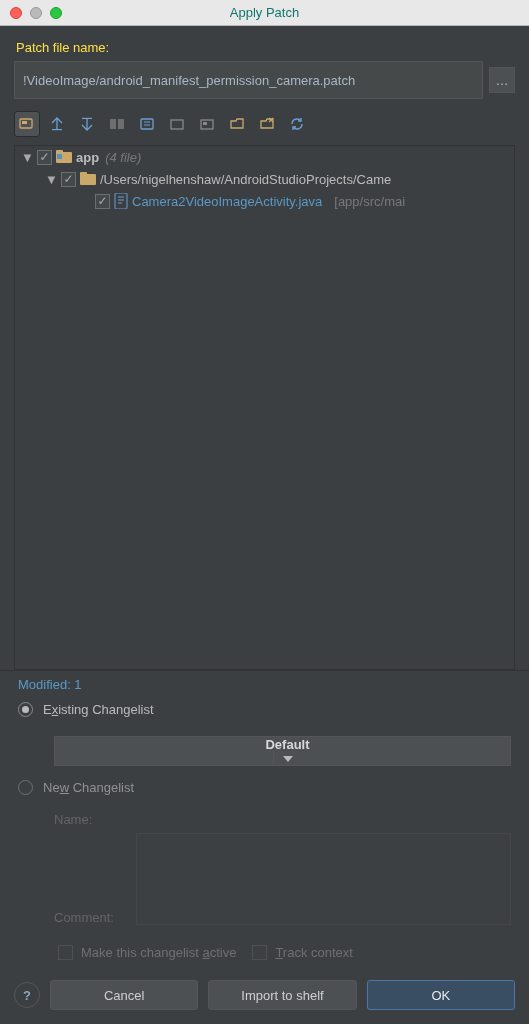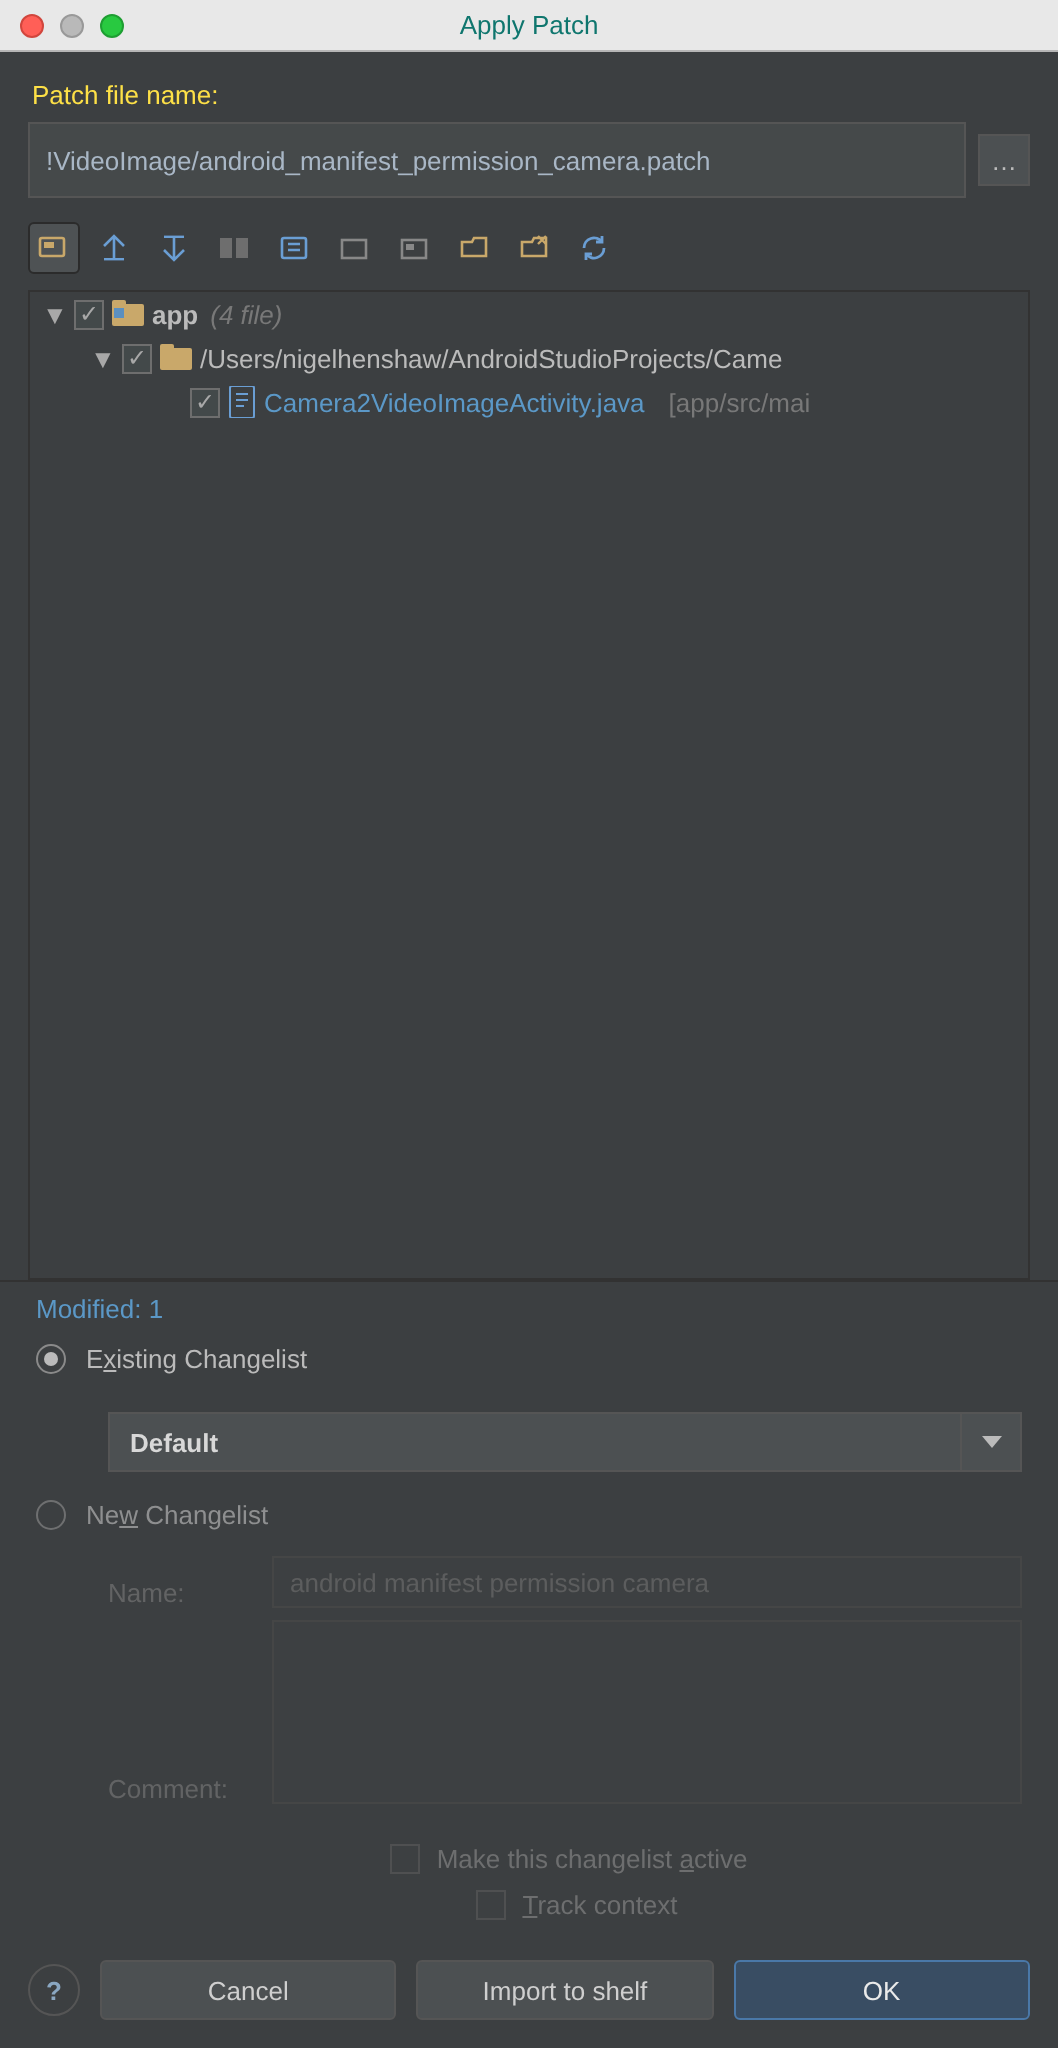--- a/index.html
+++ b/index.html
@@ -84,40 +84,40 @@
   .radios { padding: 0 18px; }
   .radio-row { display:flex; gap:10px; height:28px; }
   .radio { width:15px; height:15px; border-radius:50%; border:1px solid #8a8a8a; display:inline-flex; align-items:center; justify-content:center; background:#3c3f41; }
   .radio.sel::after { content:""; width:7px; height:7px; border-radius:50%; background:#bbb; }
   .rlabel { color:#bbb; }
   .rlabel u { text-decoration: underline; }
 
   .dropdown {
     margin: 6px 18px 14px 54px; height:30px; background:#4c5052;
     border:1px solid #555; display:flex; align-items:center; justify-content:space-between;
-    padding:0 0 0 10px; color:#d8d8d8; font-weight:600;
+    padding:0 0 0 10px; color:#d8d8d8; font-weight:600;flex-direction:column;
   }
   .dropdown .dd-btn {
     width:30px; height:100%; border-left:1px solid #555;
     display:flex; align-items:center; justify-content:center;
   }
 
   .form { padding: 0 18px 0 54px; color:#777; }
   .form-row { display:flex; align-items:flex-end; gap:8px; margin-bottom:6px; }
   .form-row label { width:74px; flex-shrink:0; padding-top:4px; }
   .form-row input {
     flex:1; height:26px; background:#3f4243; border:1px solid #4a4a4a;
     color:#6e6e6e; padding:0 8px; font-size:13px;
   }
   .form-row textarea {
     flex:1; height:92px; background:#3f4243; border:1px solid #4a4a4a;
     color:#888; padding:6px 8px; font-size:13px; resize:none;
   }
 
-  .check-row { display:flex; align-items:center; gap:8px; padding: 14px 18px 12px 58px; color:#888;flex-direction:column; }
+  .check-row { display:flex; align-items:center; gap:8px; padding: 14px 18px 12px 58px; color:#888; }
   .check-row .cb { width:15px; height:15px; border:1px solid #5a5a5a; background:#3f4243; display:inline-block; }
   .check-row .seg { display:flex; align-items:center; gap:8px; }
 
   .footer { display:flex; align-items:center; gap:10px; padding: 8px 14px 14px 14px; }
   .help {
     width:26px; height:26px; border-radius:50%; border:1px solid #555;
     display:flex; align-items:center; justify-content:center; color:#8aa7c2; background:#3c3f41;
     font-weight:bold;
   }
   .btn {
@@ -273,21 +273,20 @@
     <div class="radios">
       <div class="radio-row">
         <span class="radio"></span>
         <span class="rlabel"><span>Ne</span><u>w</u><span> Changelist</span></span>
       </div>
     </div>
 
     <div class="form">
       <div class="form-row">
         <label>Name:</label>
-        <input disabled="" value="android manifest permission camera" style="">
       </div>
       <div class="form-row">
         <label>Comment:</label>
         <textarea disabled="" style=""></textarea>
       </div>
     </div>
 
     <div class="check-row">
       <span class="seg">
         <span class="cb"></span>

